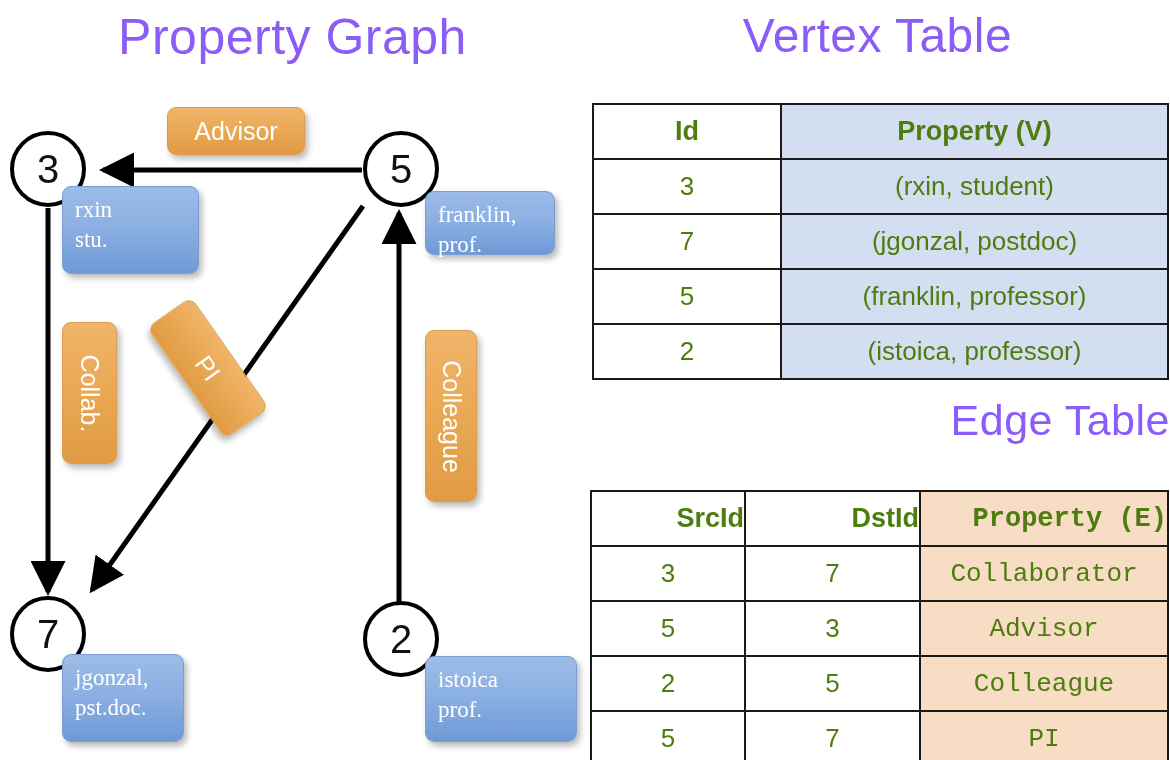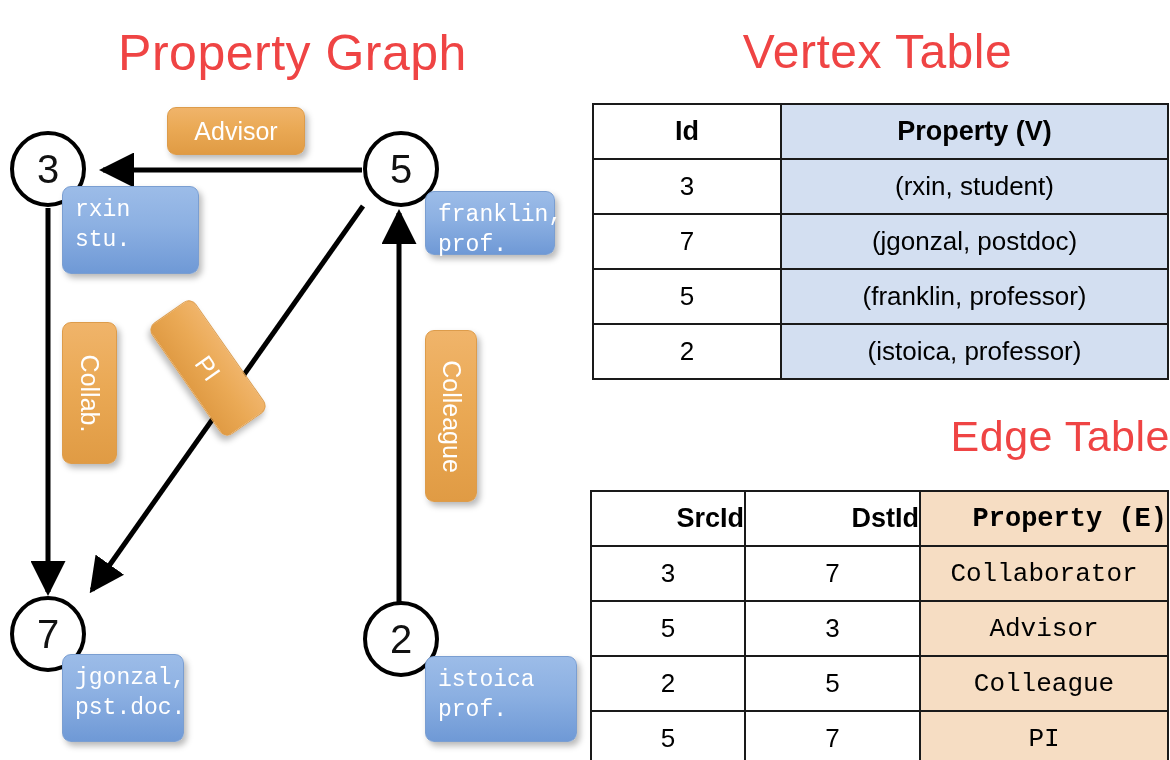--- a/index.html
+++ b/index.html
@@ -13,24 +13,23 @@
     position: relative;
     overflow: hidden;
     font-family: "Liberation Sans", sans-serif;
   }
 
   
   .title {
     position: absolute;
     font-family: "Liberation Sans", sans-serif;
     font-weight: 300;
-    color: #ef4444;
+    color: #8b5cf6;
     letter-spacing: 0.5px;
     white-space: nowrap;
-    margin-top: 16px;
   }
   #title-property-graph {
     left: 0; top: 8px; width: 585px;
     text-align: center;
     font-size: 50px;
   }
   #title-vertex-table {
     left: 585px; top: 8px; width: 585px;
     text-align: center;
     font-size: 48px;
@@ -71,21 +70,21 @@
   }
 
   
   .prop-box {
     position: absolute;
     border-radius: 9px;
     background: linear-gradient(180deg, #9cbce8 0%, #8cb0e2 45%, #6f99d6 100%);
     border: 1px solid #7a9ed1;
     box-shadow: 3px 4px 6px rgba(0,0,0,0.28);
     color: #ffffff;
-    font-family: Liberation Mono, monospace;
+    font-family: Liberation Serif, serif;
     font-weight: 300;
     font-size: 23px;
     line-height: 30px;
     padding: 8px 10px 8px 12px;
     box-sizing: border-box;
     z-index: 6;
     white-space: pre-line;
   }
 
   
@@ -114,21 +113,21 @@
   .data-table {
     position: absolute;
     border-collapse: collapse;
     table-layout: fixed;
     font-family: "Liberation Sans", sans-serif;
   }
   .data-table td, .data-table th {
     border: 2px solid #1a1a1a;
     text-align: center;
     font-weight: 300;
-    color: #000000;
+    color: #4d7c0f;
     padding: 0;
   }
   .data-table th {
     font-weight: bold;
   }
 
   #vertex-table {
     left: 592px; top: 103px;
     width: 575px;
   }

